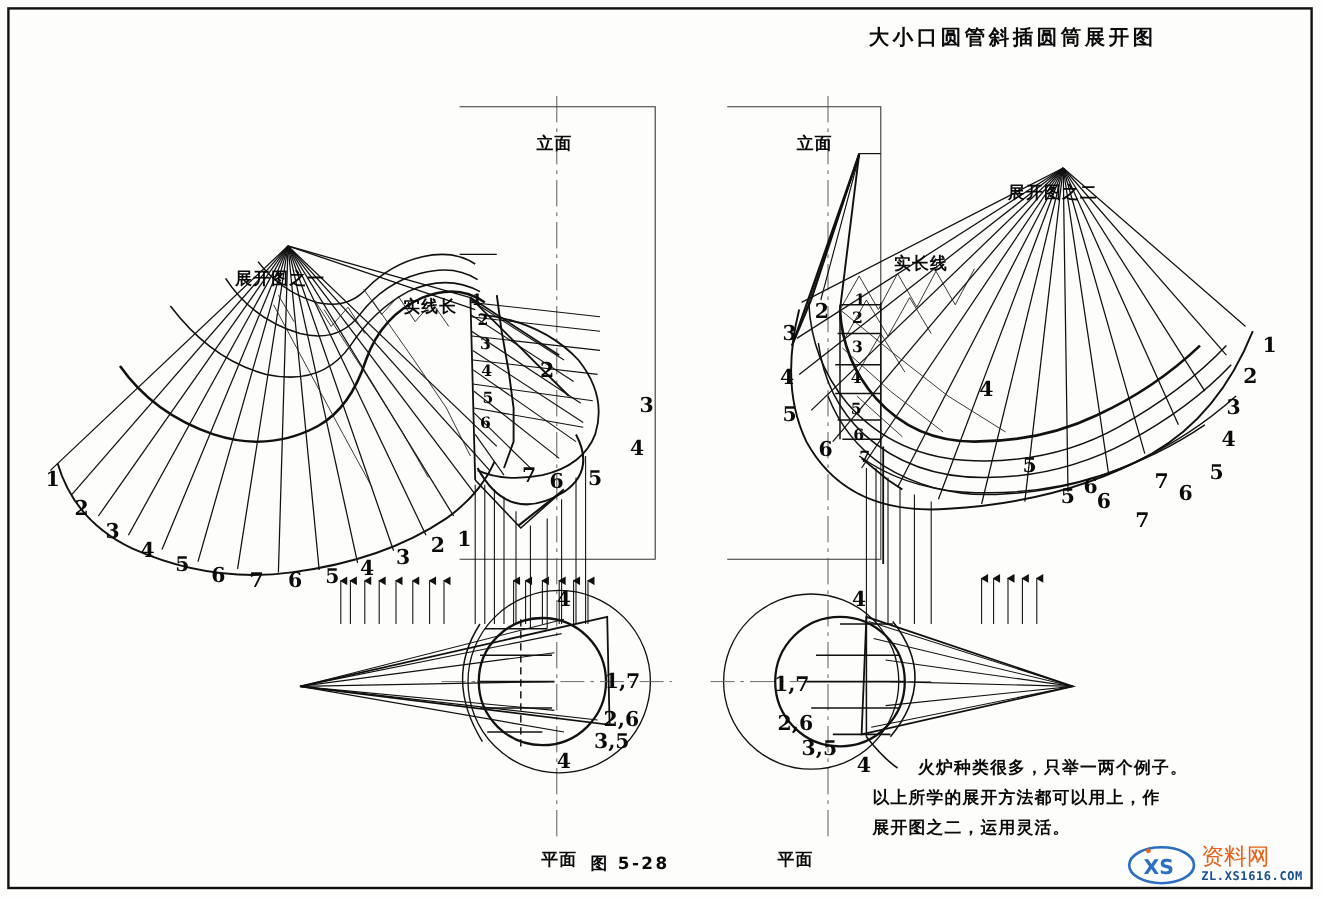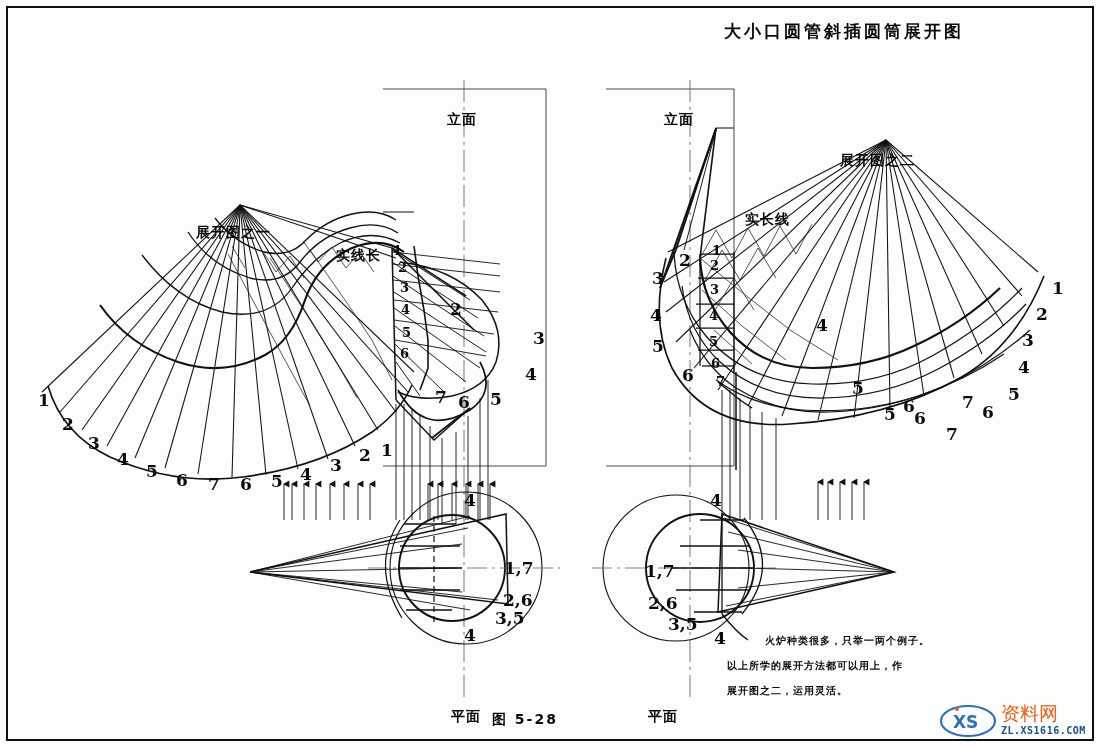--- a/index.html
+++ b/index.html
@@ -10,21 +10,21 @@
   }
   #frame{
     position:absolute;left:6px;top:6px;width:1088px;height:735px;
     border:2px solid #111;box-sizing:border-box;
   }
   .txt{position:absolute;white-space:nowrap;color:#0a0a0a;
        font-family:"DejaVu Sans","Liberation Sans",sans-serif;}
   .cn{font-weight:700;letter-spacing:2px;}
   .title{font-size:17px;font-weight:700;letter-spacing:3px;}
   .lbl{font-size:14px;font-weight:700;letter-spacing:1px;margin-top:48px;}
-  .note{font-size:10px;line-height:25px;letter-spacing:1px;}
+  .note{font-size:14px;line-height:25px;letter-spacing:1px;}
   .num{font-size:13px;font-weight:700;font-family:"DejaVu Serif","Liberation Serif",serif;}
   .num.big{font-size:17px;}
   .caption{font-size:14px;font-weight:700;letter-spacing:2px;}
   svg{position:absolute;left:0;top:0;}
   
   #wm{position:absolute;right:14px;bottom:6px;width:150px;height:44px;}
   #wm .wmtext{position:absolute;left:62px;top:2px;font-size:19px;font-weight:400;
      color:#e8621c;letter-spacing:0px;font-family:"DejaVu Sans",sans-serif;}
   #wm .wmurl{position:absolute;left:62px;top:26px;font-size:10px;font-weight:700;
      color:#16508f;letter-spacing:0.5px;font-family:"DejaVu Sans Mono",monospace;}

